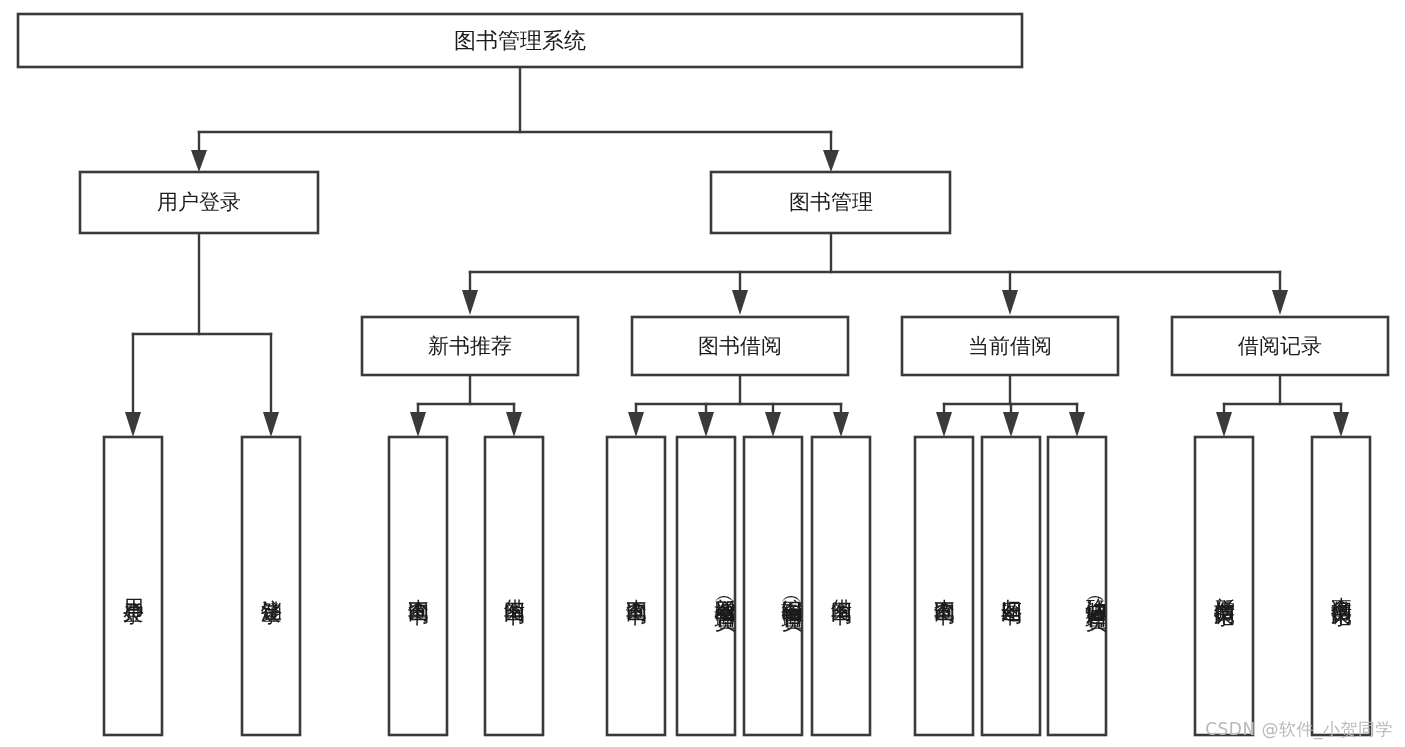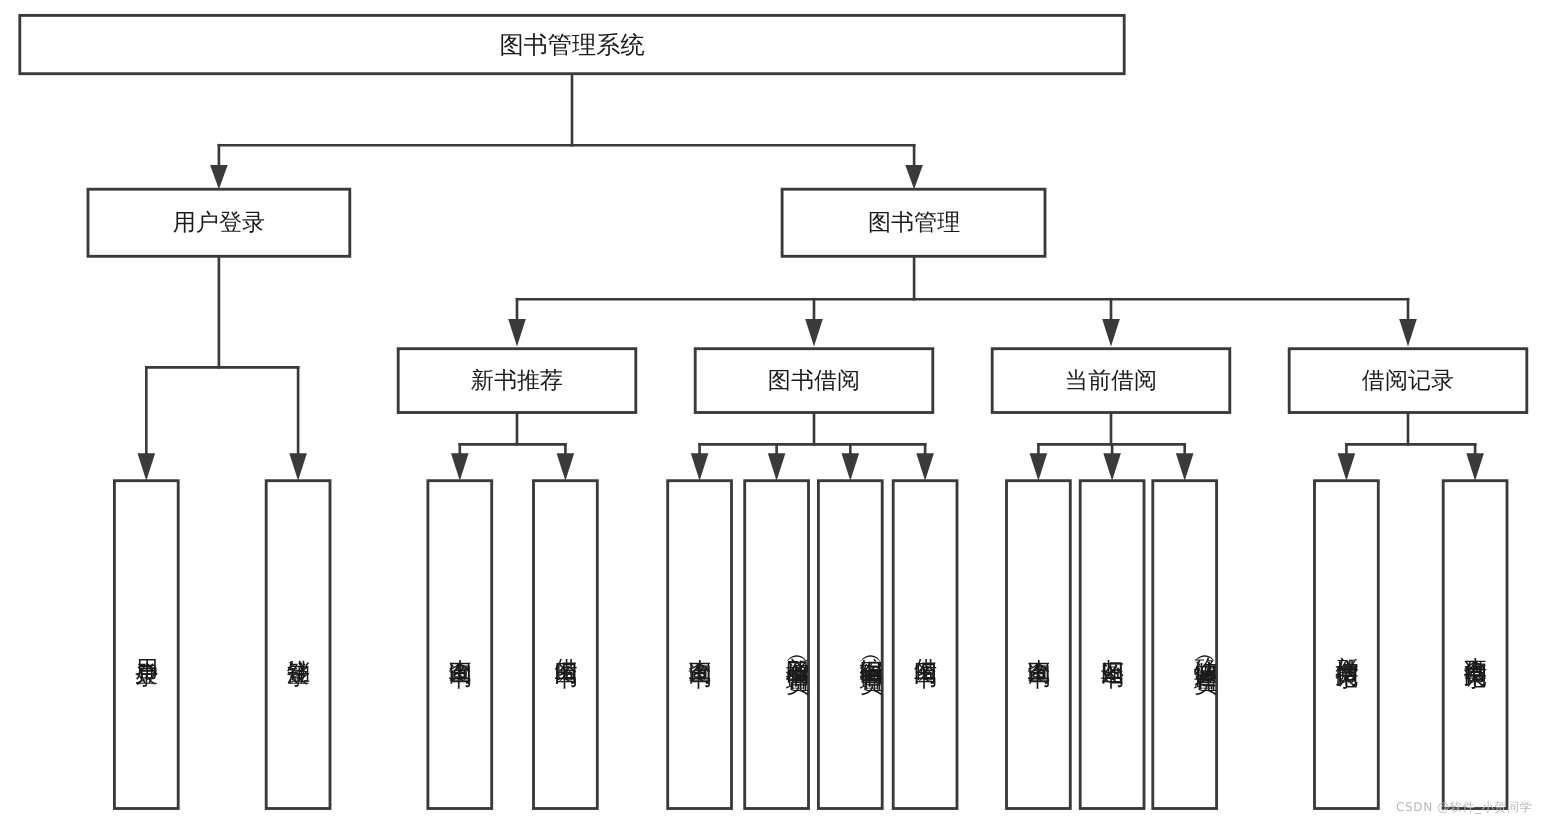--- a/index.html
+++ b/index.html
@@ -34,21 +34,21 @@
     font-family:"DejaVu Sans","Liberation Sans",sans-serif;
     line-height:1;
     white-space:nowrap;
     pointer-events:none;
     user-select:none;
   }
   .watermark{
     position:absolute;
     right:12px;
     bottom:6px;
-    font-size:11px;
+    font-size:17px;
     color:#b9b9b9;
     font-family:"DejaVu Sans","Liberation Sans",sans-serif;
     letter-spacing:.5px;
     white-space:nowrap;
   }
 </style>
 </head>
 <body>
 
 <div id="stage">

